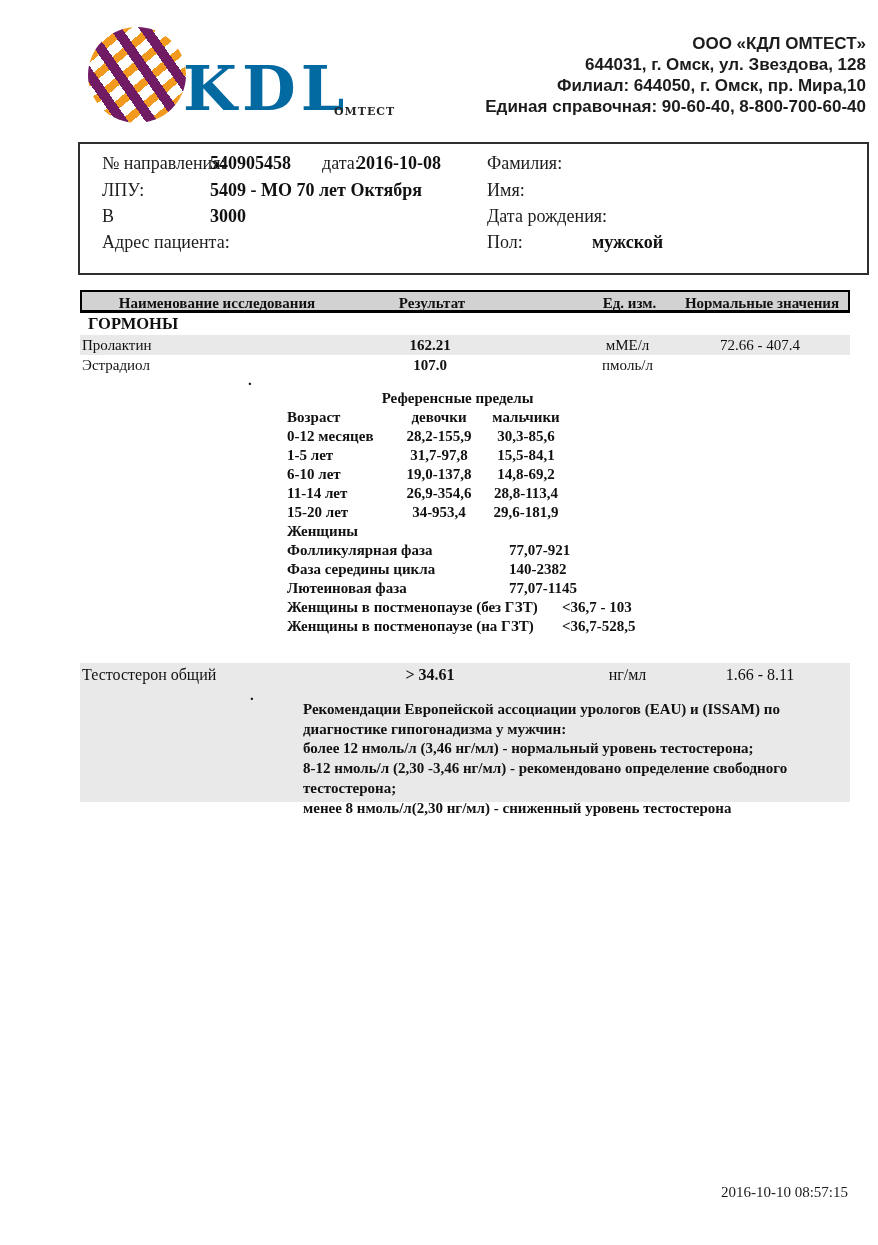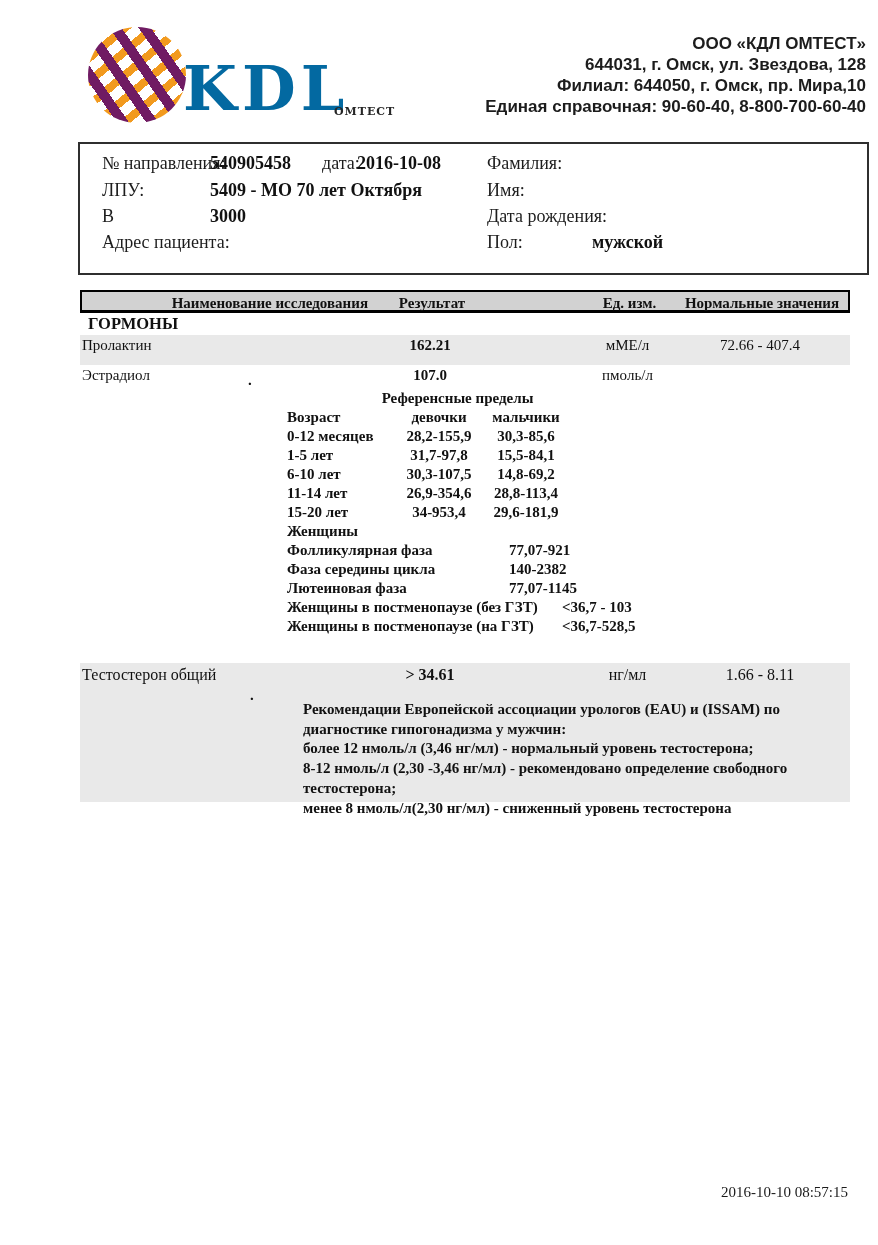--- a/index.html
+++ b/index.html
@@ -26,26 +26,26 @@
   .pb-value{font-weight:bold;}
   .r1{top:9px;} .r2{top:36px;} .r3{top:62px;} .r4{top:88px;}
   .cl1{left:22px;} .cv1{left:130px;} .cl2{left:242px;} .cv2{left:277px;}
   .cl3{left:407px;} .cv3{left:512px;}
 
   
   .tbl{position:absolute;left:80px;top:290px;width:770px;font-size:15px;}
   .tbl-head{position:relative;height:23px;line-height:23px;background:var(--header-shade);
      border:2px solid #000;border-bottom:3px solid #000;font-weight:bold;box-sizing:border-box;}
   .tbl-head span{position:absolute;top:0;}
-  .h1{left:16px;width:270px;text-align:right;}
+  .h1{left:0;width:270px;text-align:center;}
   .c2{left:270px;width:160px;text-align:center;}
   .c3{left:470px;width:155px;text-align:center;}
   .c4{left:595px;width:170px;text-align:center;}
   .sec-row{height:22px;line-height:22px;font-weight:bold;font-size:16.5px;padding-left:8px;}
-  .res-row{position:relative;height:30px;line-height:21px;}
+  .res-row{position:relative;height:20px;line-height:21px;}
   .res-row span{position:absolute;top:0;}
   .c1{left:2px;}
   .shaded{background:var(--row-shade);}
   .res-val{font-weight:bold;}
 
   
   .dot1{position:absolute;left:248px;top:372px;font-weight:bold;font-size:15px;}
   .refblock{position:absolute;left:287px;top:389px;width:420px;
      font-weight:bold;font-size:15px;line-height:19px;}
   .ref-title{margin-left:34px;width:273px;text-align:center;}
@@ -130,21 +130,21 @@
 
       <span class="ga">0-12 месяцев</span>
       <span class="gb">28,2-155,9</span>
       <span class="gc">30,3-85,6</span>
 
       <span class="ga">1-5 лет</span>
       <span class="gb">31,7-97,8</span>
       <span class="gc">15,5-84,1</span>
 
       <span class="ga">6-10 лет</span>
-      <span class="gb">30,3-107,5</span>
+      <span class="gb">19,0-137,8</span>
       <span class="gc">14,8-69,2</span>
 
       <span class="ga">11-14 лет</span>
       <span class="gb">26,9-354,6</span>
       <span class="gc">28,8-113,4</span>
 
       <span class="ga">15-20 лет</span>
       <span class="gb">34-953,4</span>
       <span class="gc">29,6-181,9</span>
     </div>

